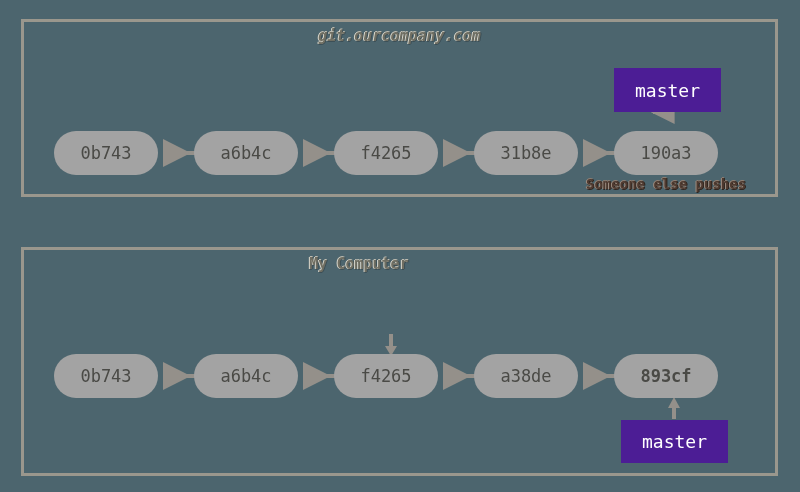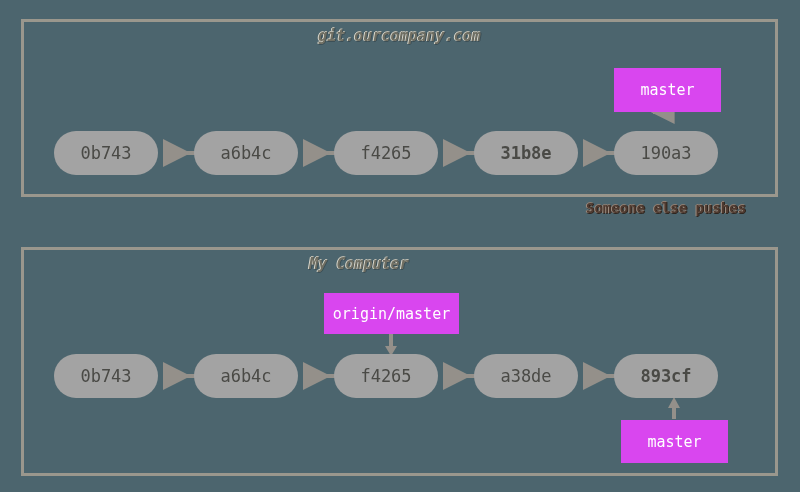--- a/index.html
+++ b/index.html
@@ -64,44 +64,43 @@
     display: flex;
     align-items: center;
     justify-content: center;
     box-sizing: border-box;
     letter-spacing: 0px;
   }
 
   
   .reflabel {
     position: absolute;
-    background: #d946ef;
+    background: #4c1d95;
     color: #ffffff;
     font-family: "DejaVu Sans Mono", "Liberation Mono", monospace;
-    font-size: 15px;
+    font-size: 18px;
     display: flex;
     align-items: center;
     justify-content: center;
     box-sizing: border-box;
     letter-spacing: 0px;
     white-space: nowrap;
   }
 
   
   .caption {
     position: absolute;
     font-family: "DejaVu Sans Mono", "Liberation Mono", monospace;
     font-size: 14px;
     font-weight: bold;
     color: #4e3a30;
     text-shadow:
       -1px 0 #9e8d80, 1px 0 #2f2620,
        0 -1px #8d7e72, 0 1px #2f2620;
     white-space: nowrap;
-    margin-top: 24px;
   }
 
   
   .arrows {
     position: absolute;
     left: 0; top: 0;
     width: 800px; height: 492px;
     pointer-events: none;
   }
 </style>
@@ -149,34 +148,33 @@
     </g>
   </svg>
 
   <div class="panel" id="panel-remote"></div>
 
   <div class="panel-title" style="left:21px; top:27px; width:757px;font-style:italic;">git.ourcompany.com</div>
 
   <div class="commit" style="left:54px;  top:131px;">0b743</div>
   <div class="commit" style="left:194px; top:131px;">a6b4c</div>
   <div class="commit" style="left:334px; top:131px;">f4265</div>
-  <div class="commit" style="left:474px; top:131px;font-weight:bold;">31b8e</div>
+  <div class="commit" style="left:474px; top:131px;">31b8e</div>
   <div class="commit" style="left:614px; top:131px;text-align:center;">190a3</div>
 
   <div class="reflabel" style="left:614px; top:68px; width:107px; height:44px;">master</div>
 
   <div class="caption" style="left:586px; top:176px;">Someone else pushes</div>
 
   <div class="panel" id="panel-local"></div>
 
-  <div class="panel-title" style="left:21px; top:255px; width:676px;font-style:italic;">My Computer</div>
+  <div class="panel-title" style="left:21px; top:255px; width:676px;">My Computer</div>
 
   <div class="commit" style="left:54px;  top:354px;">0b743</div>
   <div class="commit" style="left:194px; top:354px;">a6b4c</div>
   <div class="commit" style="left:334px; top:354px;">f4265</div>
   <div class="commit" style="left:474px; top:354px;">a38de</div>
   <div class="commit" style="left:614px; top:354px;font-weight:bold;">893cf</div>
 
-  <div class="reflabel" style="left:324px; top:293px; width:135px; height:41px;">origin/master</div>
 
   <div class="reflabel" style="left:621px; top:420px; width:107px; height:43px;">master</div>
 
 </div>
 
 </body></html>

